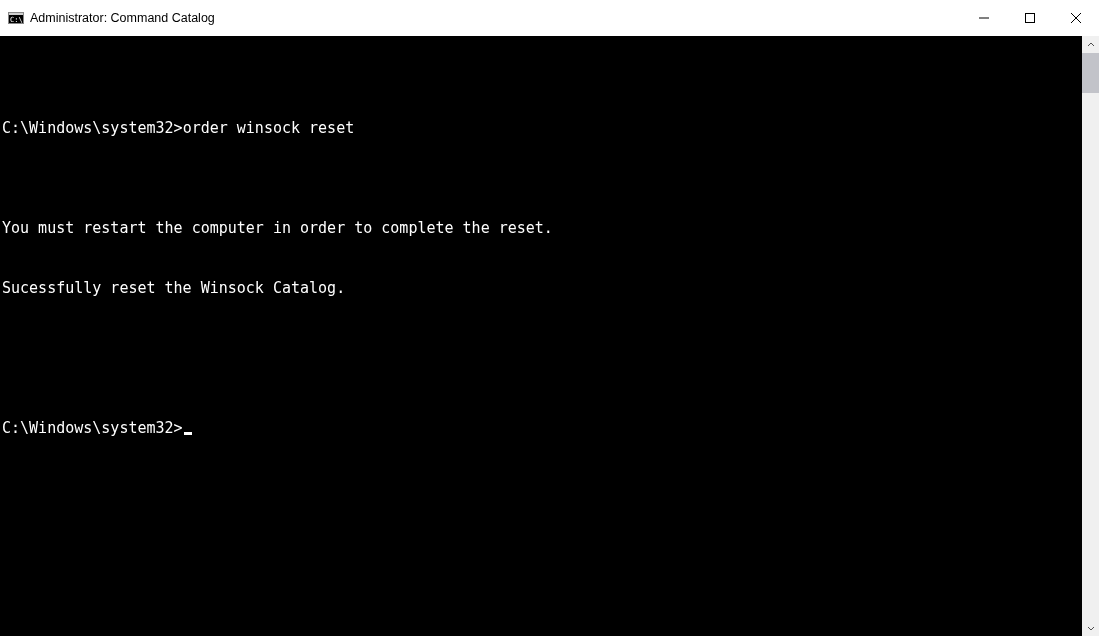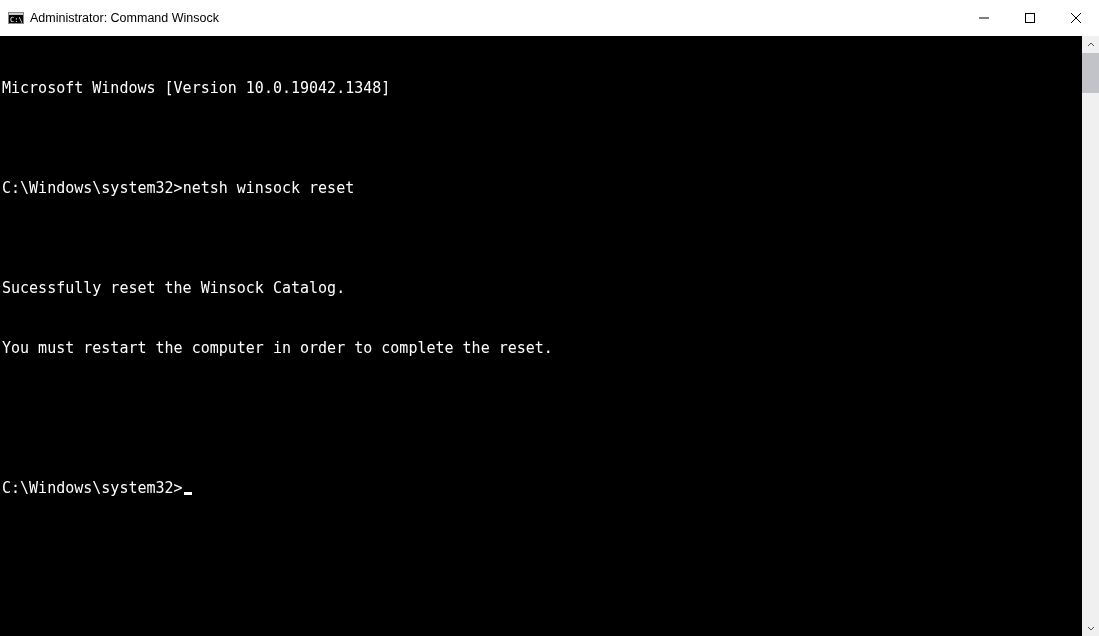--- a/index.html
+++ b/index.html
@@ -127,21 +127,21 @@
 <div class="titlebar">
   <div class="titlebar-left">
     <span class="app-icon">
       <svg width="16" height="16" viewBox="0 0 16 16">
         <rect x="0" y="2" width="16" height="12" fill="#000"></rect>
         <rect x="0" y="2" width="16" height="3" fill="#cfcfcf"></rect>
         <rect x="0.5" y="2.5" width="15" height="11" fill="none" stroke="#888" stroke-width="1"></rect>
         <text x="2" y="12" font-family="Consolas, monospace" font-size="7" fill="#fff">C:\</text>
       </svg>
     </span>
-    <span class="title-text">Administrator: Command Winsock</span>
+    <span class="title-text">Administrator: Command Catalog</span>
   </div>
   <div class="window-controls">
     <button class="win-btn">
       <svg width="10" height="10" viewBox="0 0 10 10">
         <line x1="0" y1="5" x2="10" y2="5" stroke="currentColor" stroke-width="1"></line>
       </svg>
     </button>
     <button class="win-btn">
       <svg width="10" height="10" viewBox="0 0 10 10">
         <rect x="0.5" y="0.5" width="9" height="9" fill="none" stroke="currentColor" stroke-width="1"></rect>
@@ -151,26 +151,25 @@
       <svg width="10" height="10" viewBox="0 0 10 10">
         <line x1="0" y1="0" x2="10" y2="10" stroke="currentColor" stroke-width="1"></line>
         <line x1="10" y1="0" x2="0" y2="10" stroke="currentColor" stroke-width="1"></line>
       </svg>
     </button>
   </div>
 </div>
 
 <div class="client-area">
   <div class="terminal">
-    <span class="term-line">Microsoft Windows [Version 10.0.19042.1348]</span>
     <span class="term-line"></span>
-    <span class="term-line"><span>C:\Windows\system32&gt;</span><span>netsh winsock reset</span></span>
+    <span class="term-line"><span>C:\Windows\system32&gt;</span><span>order winsock reset</span></span>
     <span class="term-line"></span>
+    <span class="term-line">You must restart the computer in order to complete the reset.</span>
     <span class="term-line">Sucessfully reset the Winsock Catalog.</span>
-    <span class="term-line">You must restart the computer in order to complete the reset.</span>
     <span class="term-line"></span>
     <span class="term-line"></span>
     <span class="term-line"><span>C:\Windows\system32&gt;</span><span class="cursor"></span></span>
   </div>
   <div class="scrollbar">
     <div class="scroll-arrow">
       <svg width="8" height="8" viewBox="0 0 8 8">
         <polyline points="1,5 4,2 7,5" fill="none" stroke="#505050" stroke-width="1"></polyline>
       </svg>
     </div>

